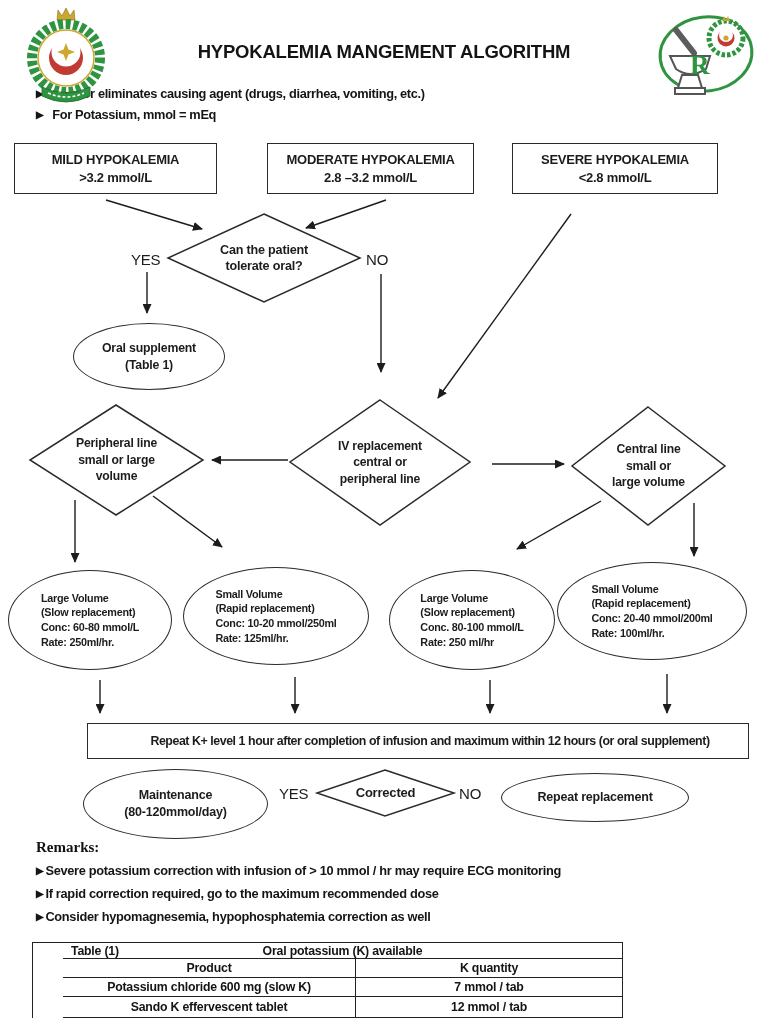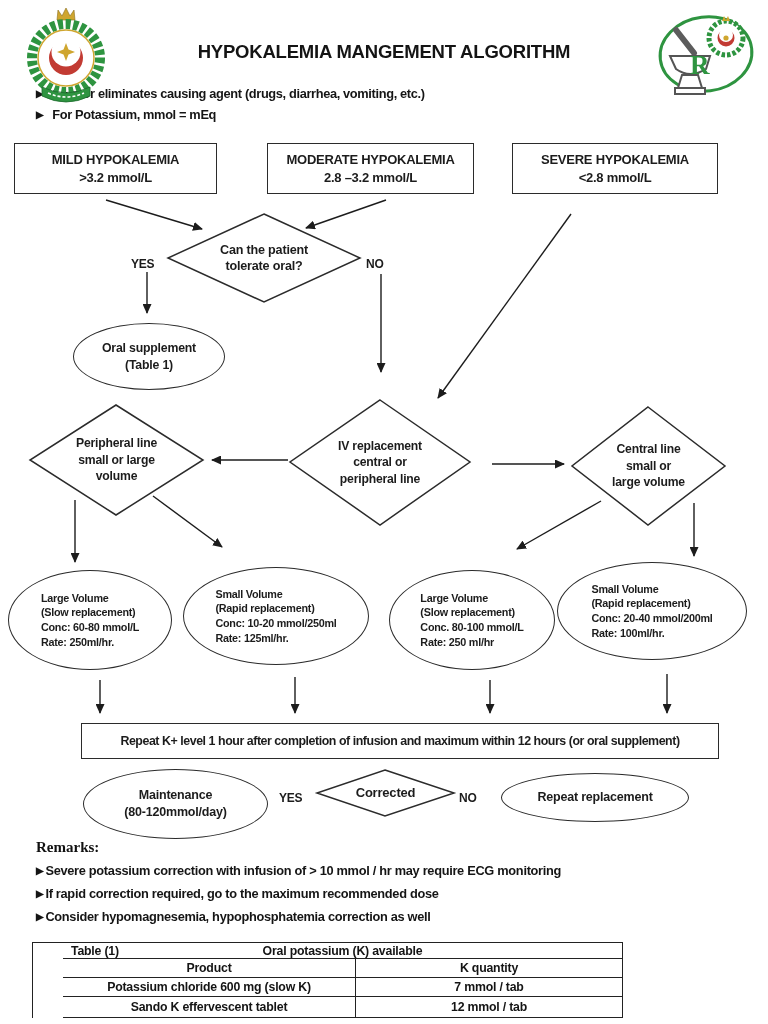--- a/index.html
+++ b/index.html
@@ -14,24 +14,24 @@
   .tri::before{content:"▶";font-size:10px;position:relative;top:-1px;}
   .sbox{position:absolute;border:1.7px solid #2b2b2b;background:#fff;display:flex;
         flex-direction:column;justify-content:center;align-items:center;
         font-size:13px;font-weight:bold;line-height:17.5px;letter-spacing:-0.25px;text-align:center;}
   .ell{position:absolute;border:1.4px solid #2b2b2b;background:#fff;border-radius:50%;
        display:flex;align-items:center;justify-content:center;font-weight:bold;}
   .ell.center{text-align:center;font-size:12.3px;line-height:17px;letter-spacing:-0.2px;}
   .ell .tl{text-align:left;font-size:10.8px;line-height:14.6px;letter-spacing:-0.25px;width:max-content;}
   .dtext{position:absolute;display:flex;flex-direction:column;justify-content:center;align-items:center;
          font-weight:bold;font-size:12.2px;line-height:16.5px;letter-spacing:-0.2px;text-align:center;z-index:2;}
-  .yn{position:absolute;font-size:12px;font-weight:bold;letter-spacing:-0.2px;z-index:2;margin-top:6px;}
-  .repeat-box{position:absolute;left:81px;top:723px;width:636px;height:34px;border:1.7px solid #2b2b2b;
+  .yn{position:absolute;font-size:15px;font-weight:normal;letter-spacing:-0.2px;z-index:2;}
+  .repeat-box{position:absolute;left:87px;top:723px;width:636px;height:34px;border:1.7px solid #2b2b2b;
               background:#fff;display:flex;align-items:center;justify-content:center;
-              font-size:12.4px;font-weight:bold;letter-spacing:-0.45px;white-space:nowrap;}
+              font-size:12.4px;font-weight:bold;letter-spacing:-0.45px;white-space:nowrap;padding-left:24px;}
   .remarks{position:absolute;left:36px;top:839px;width:710px;}
   .remarks-heading{font-family:"Liberation Serif",serif;font-size:15px;font-weight:bold;
                    margin-bottom:4px;color:#111;}
   .remark-line{display:flex;align-items:baseline;gap:2px;font-size:12.8px;font-weight:bold;
                letter-spacing:-0.3px;line-height:22px;color:#151515;}
   .ktable{position:absolute;left:32px;top:942px;width:589px;border:1.6px solid #222;
           border-bottom:none;font-size:12.3px;font-weight:bold;letter-spacing:-0.2px;color:#141414;}
   .trow{display:flex;border-bottom:1.4px solid #222;margin-left:30px;}
   .trow.caption{position:relative;height:15px;align-items:center;}
   .cap-left{padding-left:8px;}

